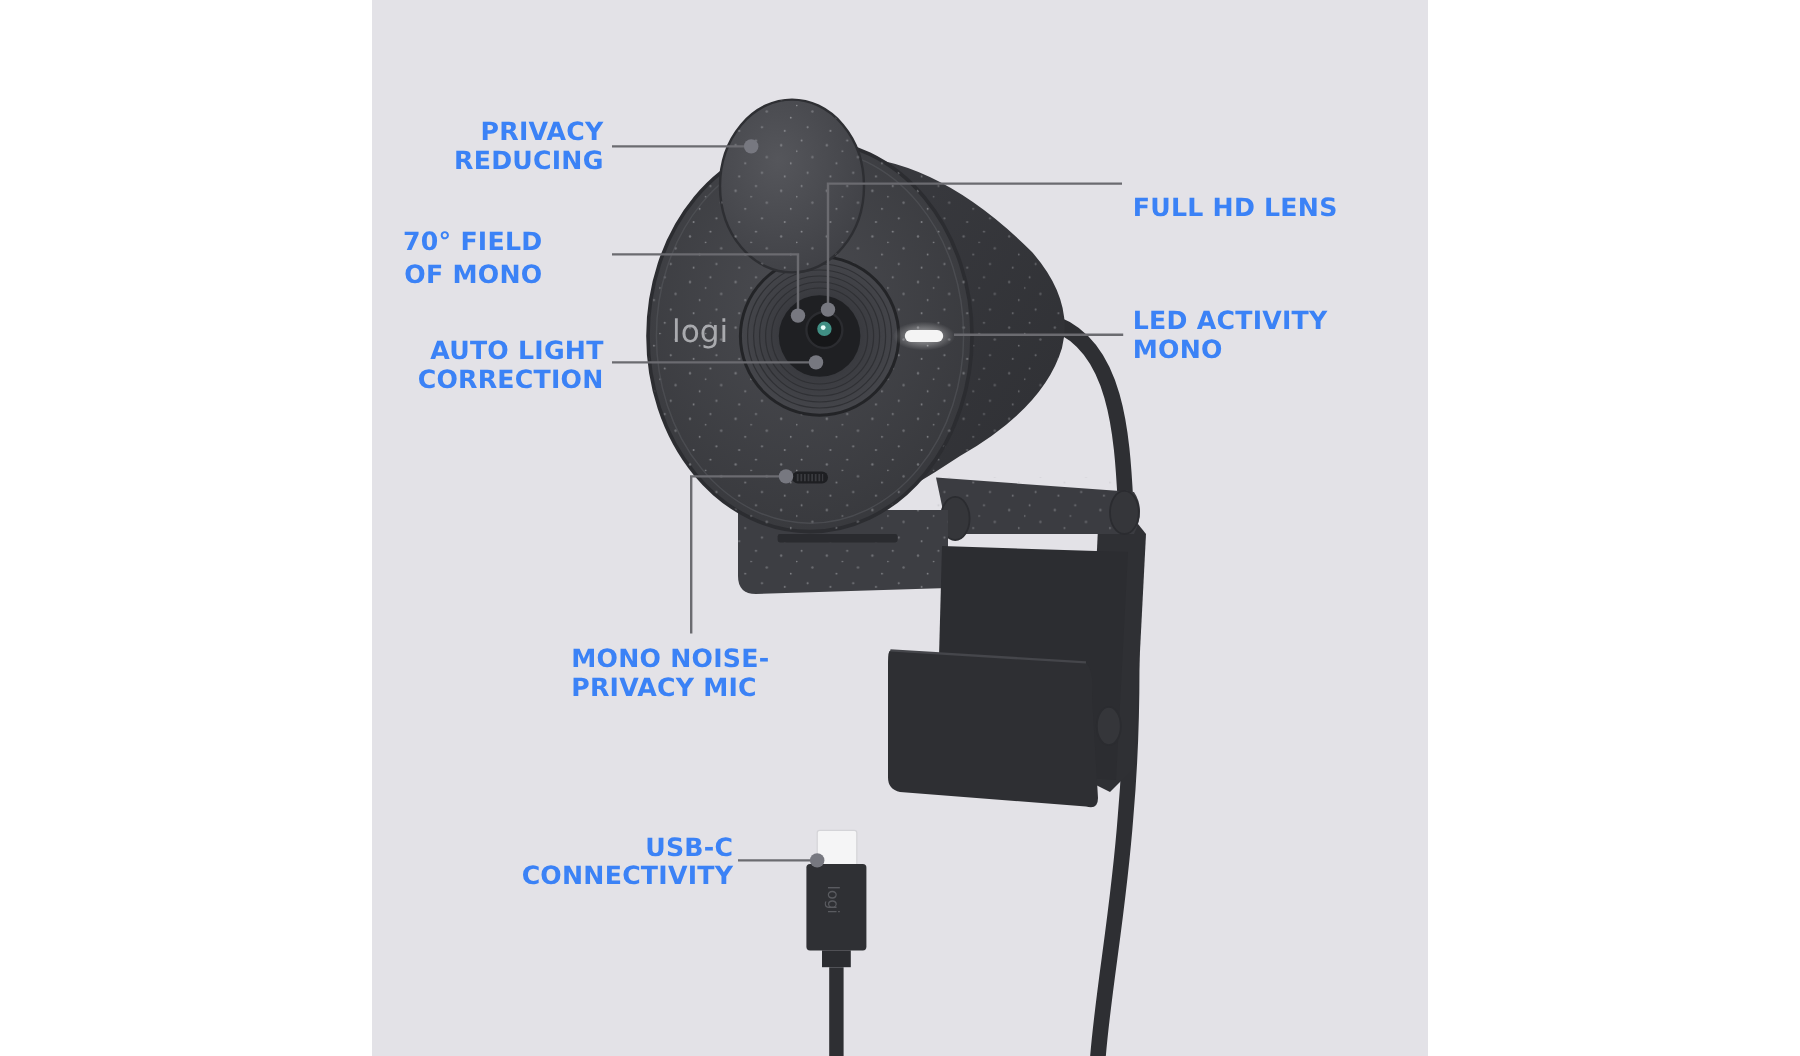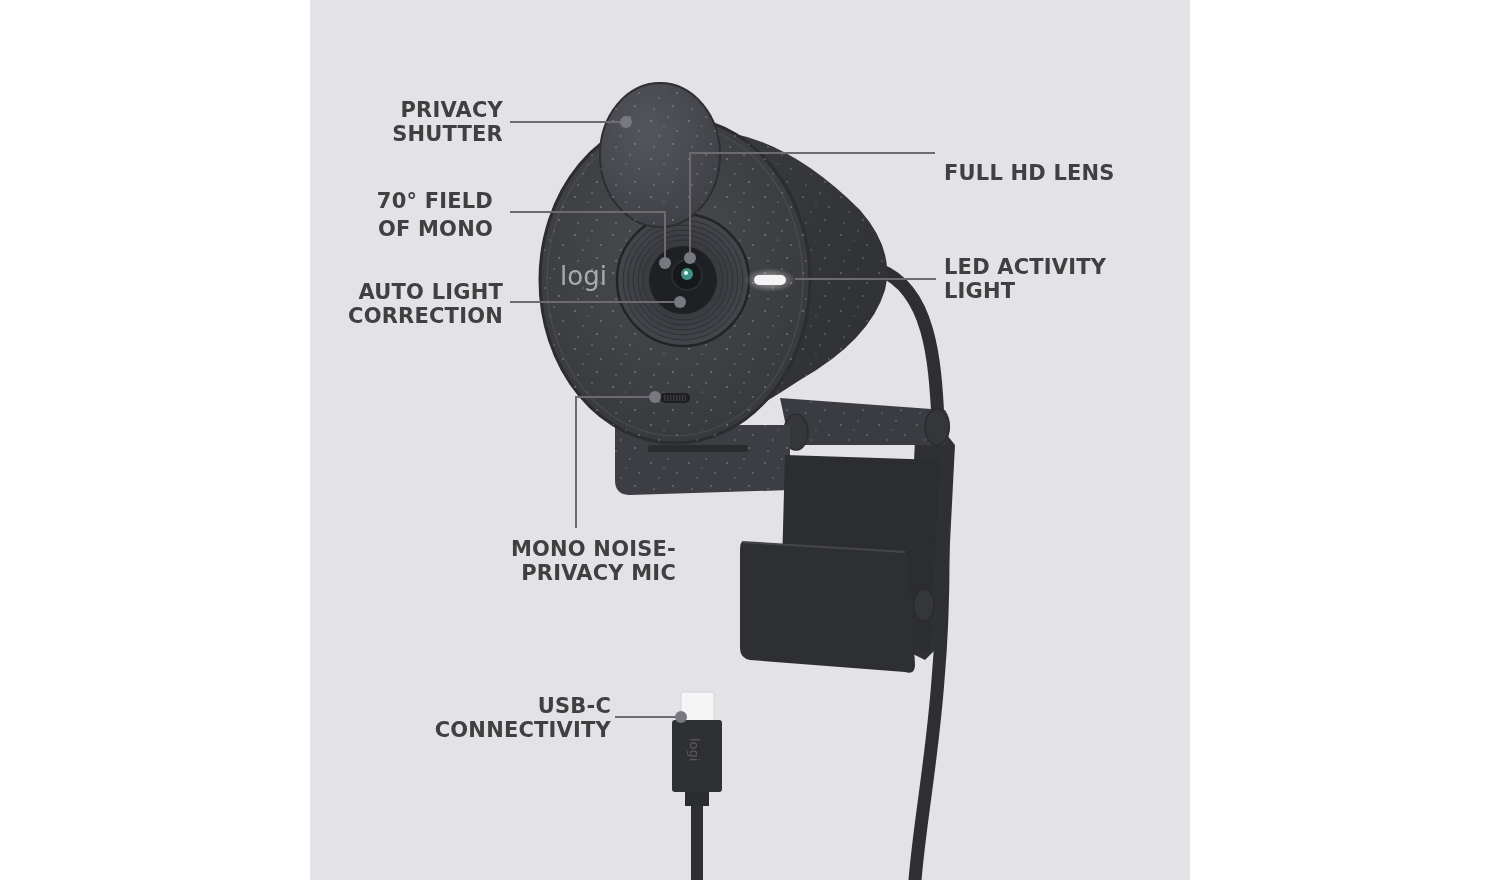--- a/index.html
+++ b/index.html
@@ -12,28 +12,28 @@
       position: absolute; left: 310px; top: 0; width: 880px; height: 880px;
       background: #e3e2e7;
     }
     .art { position: absolute; left: 0; top: 0; width: 1500px; height: 880px; }
     .label {
       position: absolute;
       font-family: "DejaVu Sans", sans-serif;
       font-weight: bold;
       font-size: 21px;
       line-height: 24px;
-      color: #404040;
+      color: #3b82f6;
       letter-spacing: 0.2px;
       white-space: nowrap;
     }
     .label .line { display: block; }
     .right-align { text-align: right; }
     .left-align { text-align: left; }
-    .center-align { text-align: right; }
+    .center-align { text-align: left; }
   </style>
 </head>
 <body>
 
 <div class="panel"></div>
 
 <svg class="art" viewBox="0 0 1500 880" xmlns="http://www.w3.org/2000/svg">
   <defs>
     <radialGradient id="faceGrad" cx="0.45" cy="0.4" r="0.7">
       <stop offset="0" stop-color="#4a4b50"></stop>
@@ -146,40 +146,40 @@
     <circle cx="665" cy="263" r="6"></circle>
     <circle cx="680" cy="302" r="6"></circle>
     <circle cx="690" cy="258" r="6"></circle>
     <circle cx="655" cy="397" r="6"></circle>
     <circle cx="681" cy="717" r="6"></circle>
   </g>
 </svg>
 
 <div class="label right-align" style="right:997px; top:98px;">
   <span class="line">PRIVACY</span>
-  <span class="line">SHUTTER</span>
+  <span class="line">REDUCING</span>
 </div>
 
-<div class="label right-align" style="right:1007px; top:187px; line-height:28px;">
+<div class="label right-align" style="right:1048px; top:187px; line-height:28px;">
   <span class="line">70° FIELD</span>
   <span class="line">OF MONO</span>
 </div>
 
 <div class="label right-align" style="right:997px; top:280px;text-align:right;">
   <span class="line">AUTO LIGHT</span>
   <span class="line">CORRECTION</span>
 </div>
 
 <div class="label left-align" style="left:944px; top:143px;margin-top:18px;">
   <span class="line">FULL HD LENS</span>
 </div>
 
 <div class="label left-align" style="left:944px; top:255px;">
   <span class="line">LED ACTIVITY</span>
-  <span class="line">LIGHT</span>
+  <span class="line">MONO</span>
 </div>
 
 <div class="label center-align" style="left:476px; width:200px; top:537px;">
   <span class="line">MONO NOISE-</span>
   <span class="line">PRIVACY MIC</span>
 </div>
 
 <div class="label right-align" style="right:889px; top:694px;margin-left:32px;">
   <span class="line">USB-C</span>
   <span class="line">CONNECTIVITY</span>

